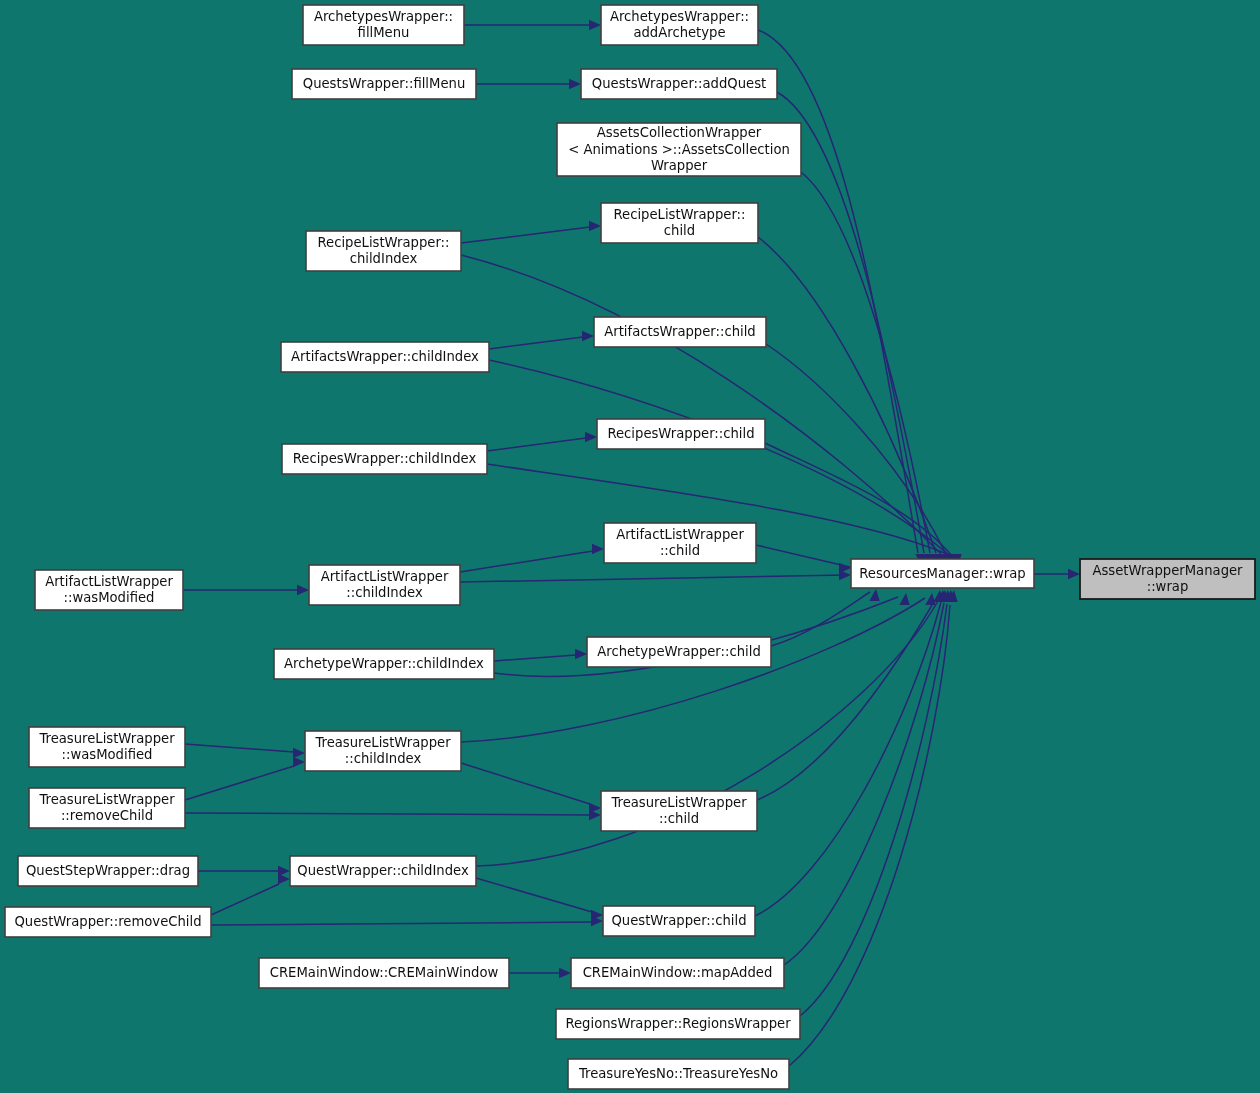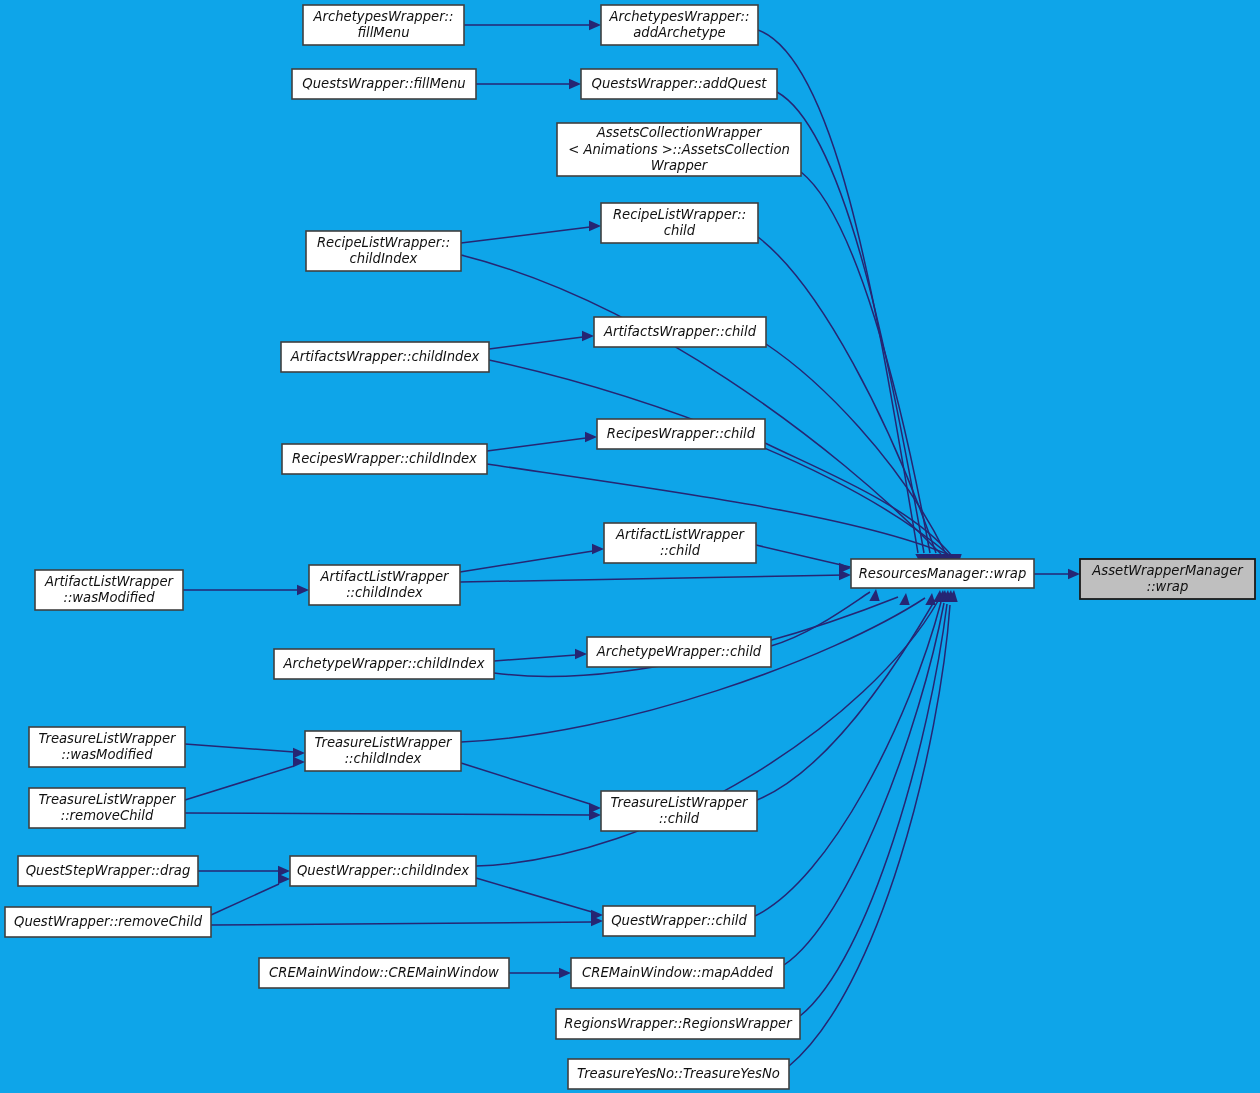--- a/index.html
+++ b/index.html
@@ -8,22 +8,21 @@
     background: #ffffff;
   }
   body {
     font-family: "DejaVu Sans", "Liberation Sans", sans-serif;
   }
   #graph-root {
     position: relative;
     width: 1260px;
     height: 1093px;
     overflow: hidden;
-    background: #0ea5e9;
-    font-style: italic;
+    background: #0f766e;
   }
   svg.callgraph {
     display: block;
     width: 1260px;
     height: 1093px;
   }
   .node-box {
     fill: #ffffff;
     stroke: #404040;
     stroke-width: 1.6;

